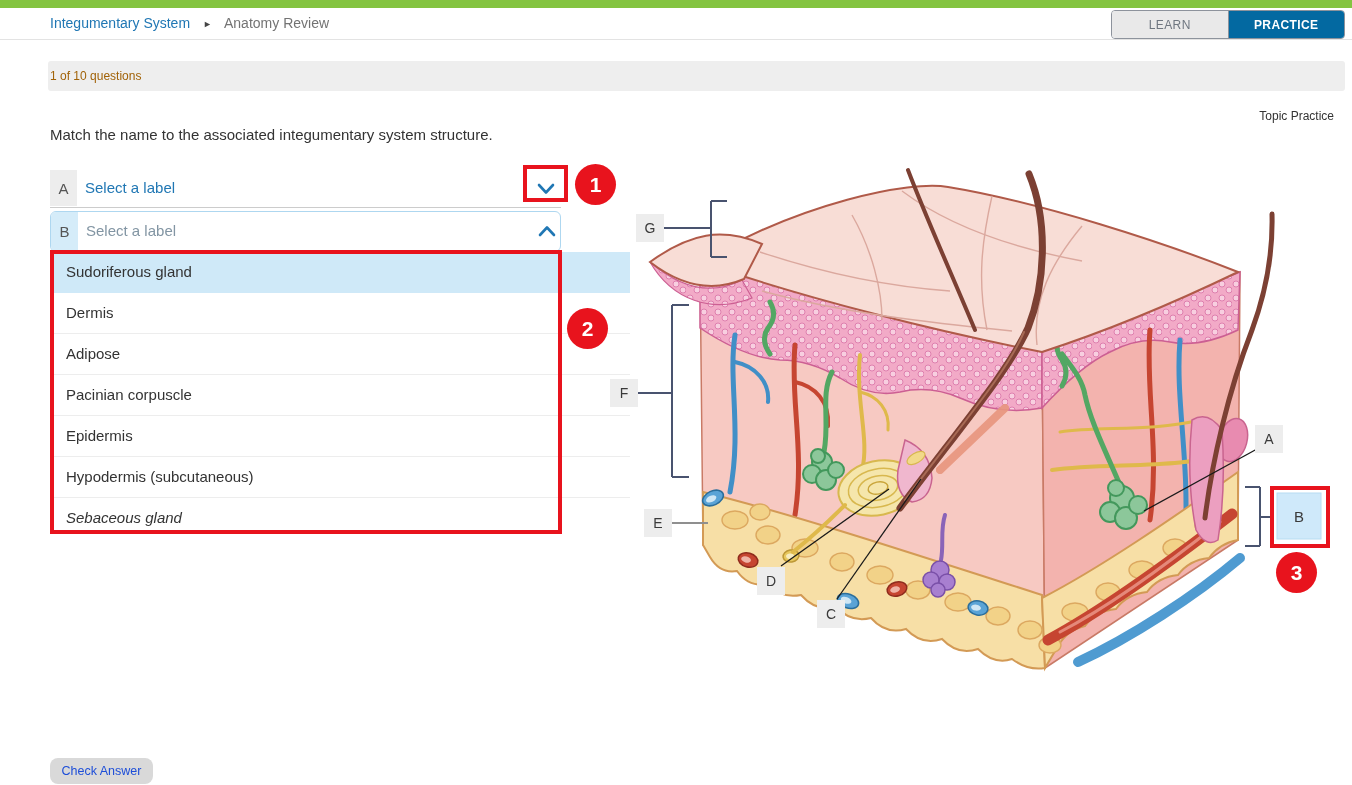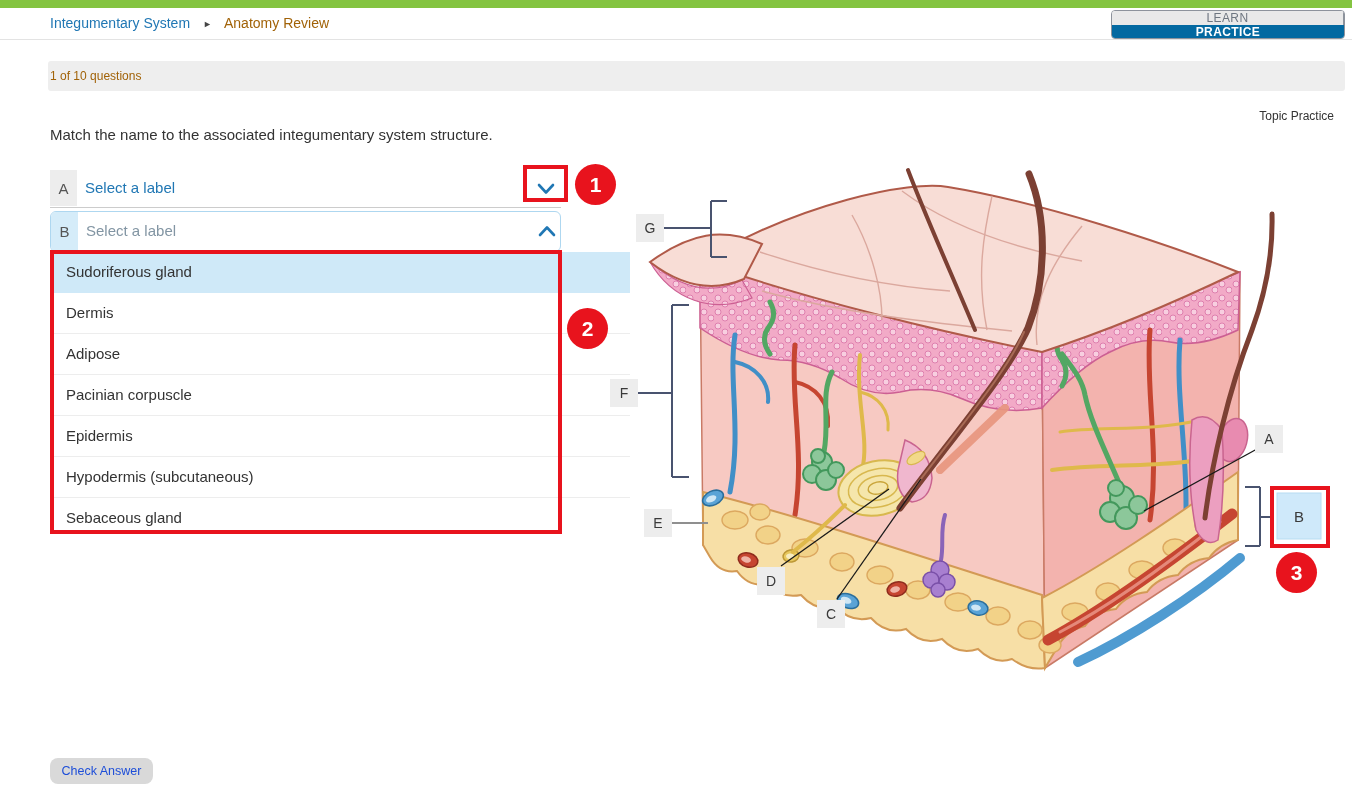--- a/index.html
+++ b/index.html
@@ -5,23 +5,23 @@
   html,body{margin:0;padding:0;background:#fff;}
   #app{position:relative;width:1352px;height:785px;overflow:hidden;background:#fff;
        font-family:"Liberation Sans",sans-serif;color:#333;}
 
   
   .green-bar{position:absolute;left:0;top:0;width:1352px;height:8px;background:#84c441;}
   .header{position:absolute;left:0;top:8px;width:1352px;height:31px;background:#fff;border-bottom:1px solid #e3e3e3;}
   .breadcrumb{position:absolute;left:50px;top:7px;font-size:14px;white-space:nowrap;}
   .bc-link{color:#2077b4;cursor:pointer;}
   .bc-sep{color:#444;font-size:9px;margin:0 9px;vertical-align:1px;}
-  .bc-cur{color:#a16207;margin-top:16px;}
+  .bc-cur{color:#737373;margin-top:16px;}
   .tabs{position:absolute;right:7px;top:2px;width:232px;height:27px;display:flex;
-        border:1px solid #8d939c;border-radius:4px;overflow:hidden;flex-direction:column;}
+        border:1px solid #8d939c;border-radius:4px;overflow:hidden;}
   .tab{flex:1;display:flex;align-items:center;justify-content:center;font-size:12px;letter-spacing:.4px;cursor:pointer;}
   .tab-learn{background:#e9e9e9;color:#6e7680;border-right:1px solid #8d939c;}
   .tab-practice{background:#0369a1;color:#fff;font-weight:bold;}
 
   .statusbar{position:absolute;left:48px;top:61px;width:1297px;height:30px;background:#eee;border-radius:3px;}
   .statusbar .left{position:absolute;left:2px;top:8px;font-size:12px;color:#a16207;}
   .statusbar .right{position:absolute;right:11px;top:8px;font-size:12px;color:#333;margin-top:40px;}
 
   .question{position:absolute;left:50px;top:126px;font-size:15px;color:#333;}
 
@@ -34,21 +34,21 @@
         border-radius:6px;background:#fff;box-sizing:border-box;}
   .rowB .cell{position:absolute;left:0;top:0;width:27px;height:39px;background:#d5ecf9;
               border-radius:5px 0 0 5px;display:flex;align-items:center;justify-content:center;font-size:15px;color:#555;}
   .rowB .ph{position:absolute;left:35px;top:10px;font-size:15px;color:#8295a3;}
   .chev{position:absolute;left:487px;top:13px;width:18px;height:12px;}
 
   
   .listbox{position:absolute;left:54px;top:252px;width:576px;background:#fff;}
   .opt{height:40px;line-height:40px;padding-left:12px;font-size:15px;color:#333;
        border-bottom:1px solid #ededed;cursor:pointer;}
-  .opt:last-child{border-bottom:none;}
+  .opt:last-child{border-bottom:none;font-style:italic;}
   .opt.hl{background:#cfe9f8;border-bottom:1px solid #cfe9f8;}
 
   .check-btn{position:absolute;left:50px;top:758px;width:103px;height:26px;background:#d9d9d9;
              border:none;border-radius:8px;color:#1d4ed8;font-size:12.5px;font-family:"Liberation Sans",sans-serif;}
 
   
   .rbox{position:absolute;border:4px solid #e8131d;box-sizing:border-box;pointer-events:none;}
   .rbox1{left:523px;top:165px;width:45px;height:37px;}
   .rbox2{left:50px;top:250px;width:512px;height:284px;}
   .rbox3{left:1270px;top:486px;width:60px;height:62px;}

